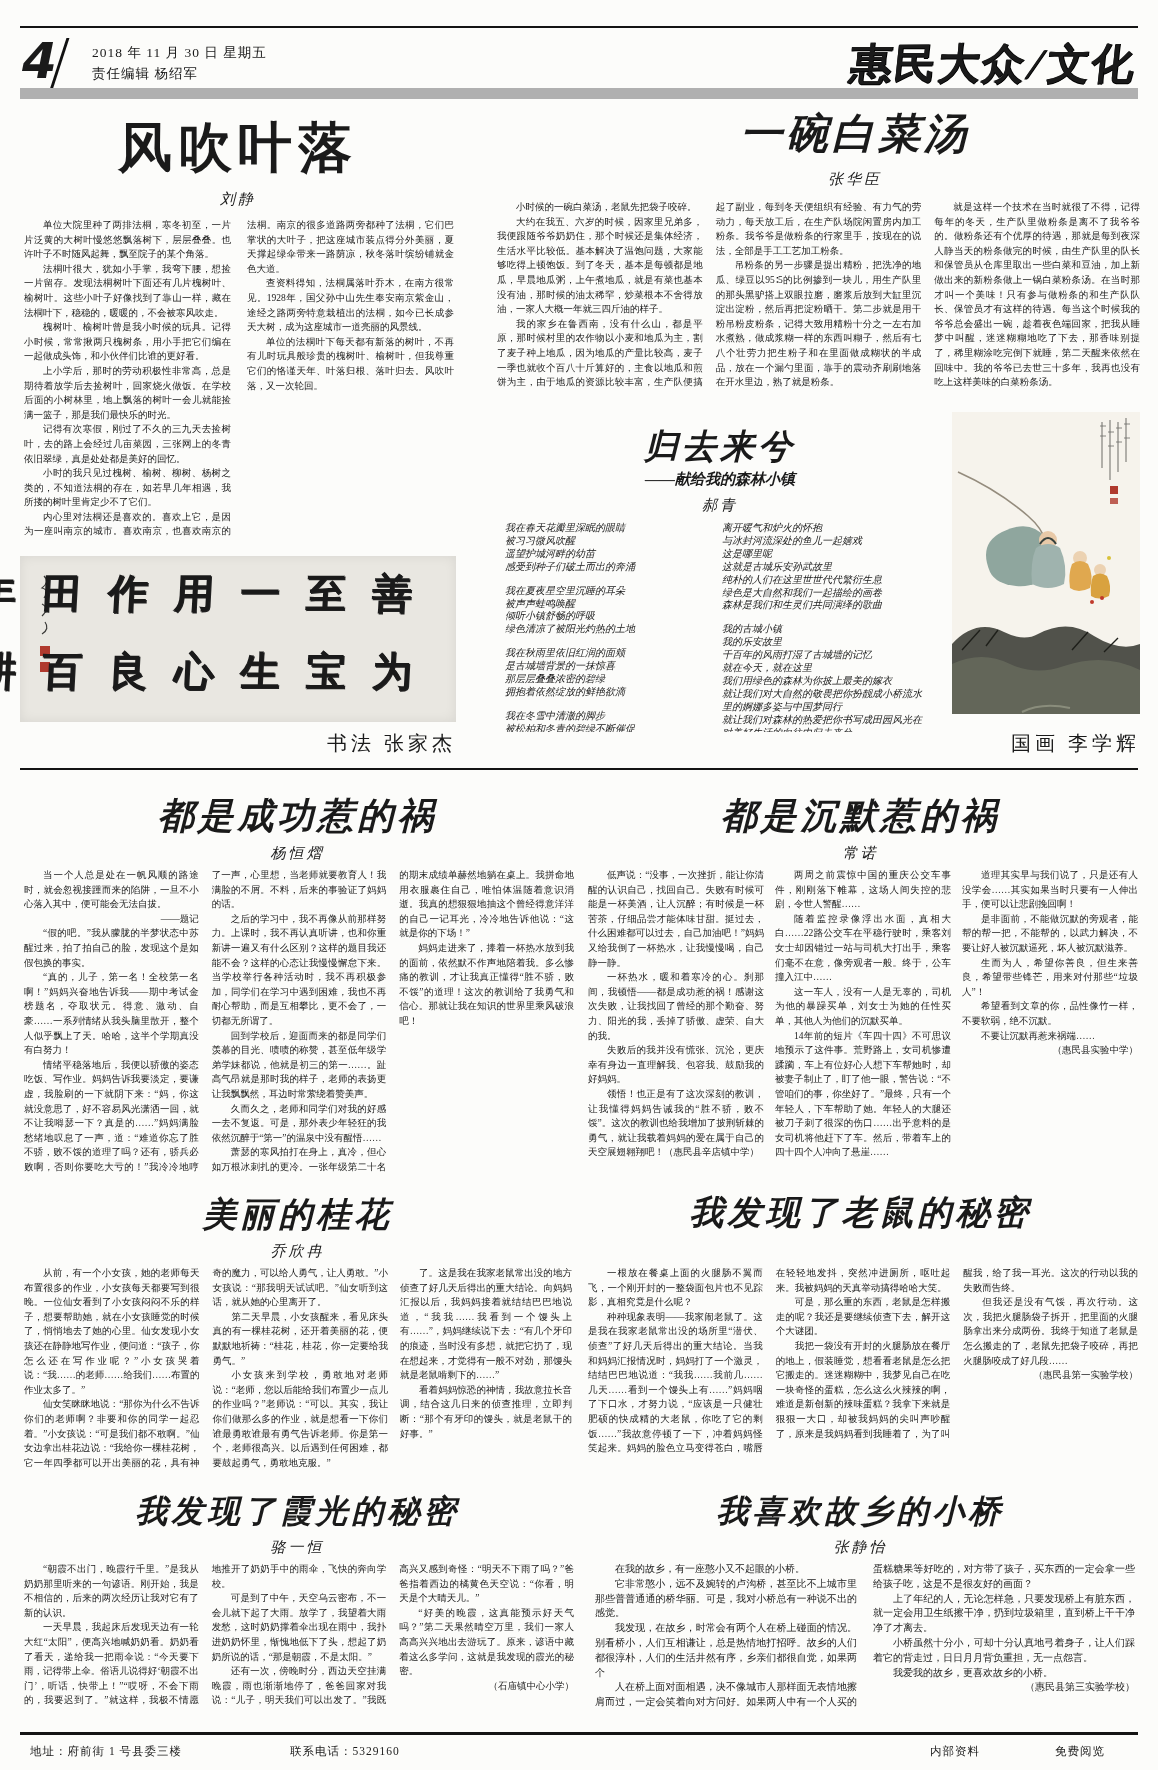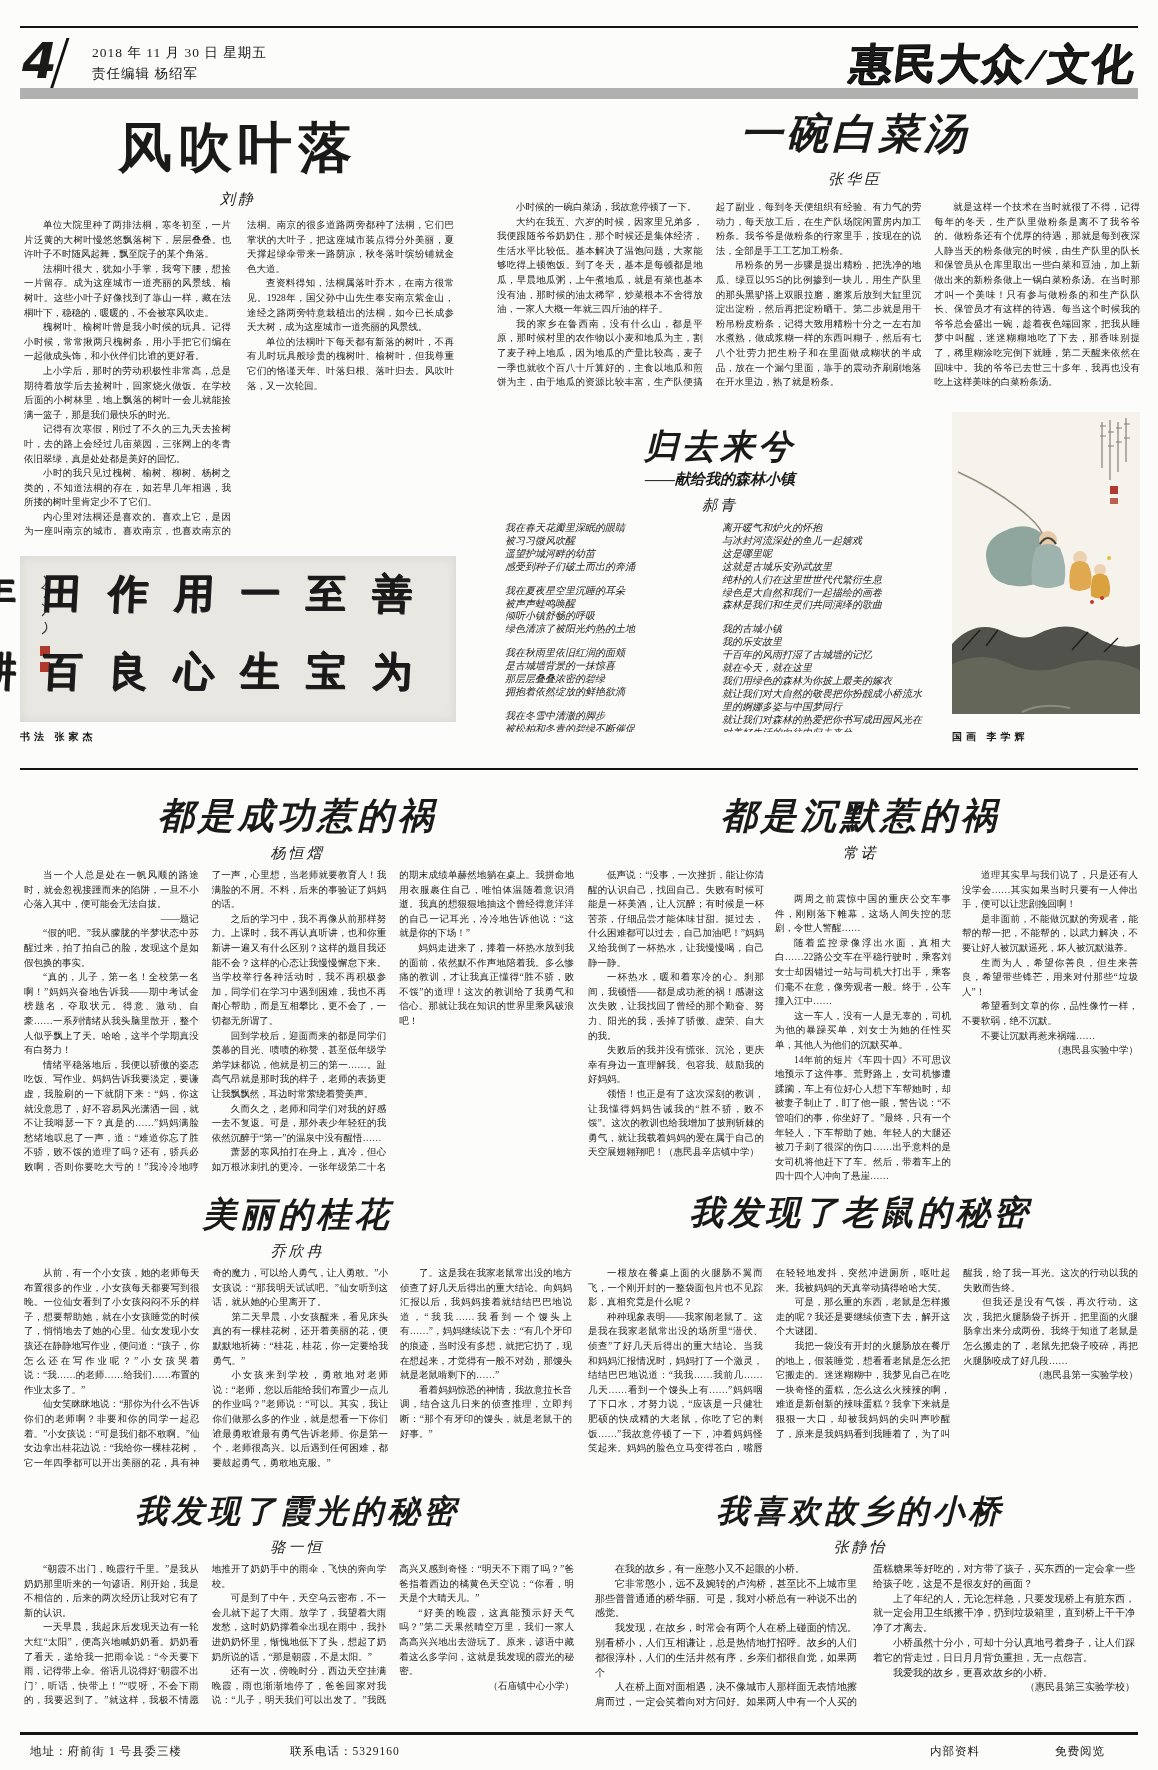--- a/index.html
+++ b/index.html
@@ -27,21 +27,21 @@
   .c3{column-count:3;column-gap:13px;}
   .singlecol{overflow:hidden;}
   
   .poem{font-style:italic;font-size:10px;line-height:12.9px;}
   .poem .stanza{white-space:pre-line;margin:0 0 11px 0;}
   
   .shufa{background:#e9e7e1;box-shadow:inset 0 0 12px rgba(0,0,0,.08);}
   .shufa-row{font-weight:900;font-size:40px;letter-spacing:26px;white-space:nowrap;
              font-family:"Liberation Serif",serif;transform:skewX(-3deg);line-height:1.6;
              text-shadow:1px 1px 0 #222;}
-  .caption{text-align:left;font-size:10px;letter-spacing:4px;font-weight:bold;}
+  .caption{text-align:right;font-size:20px;letter-spacing:4px;font-weight:normal;}
   
   .foot{font-size:11.5px;letter-spacing:1px;white-space:nowrap;}
 </style>
 </head>
 <body>
 
 <div id="page">
 
   <div class="abs rule" style="left:20px;top:26px;width:1118px;height:2px;"></div>
   <div class="abs pagenum" style="left:22px;top:36px;">4</div>
@@ -52,21 +52,21 @@
   </div>
   <div class="abs masthead" style="right:22px;top:36px;">
     <span>惠民大众</span><span class="sep">/</span><span>文化</span>
   </div>
   <div class="abs graybar" style="left:20px;top:88px;width:1118px;height:11px;"></div>
 
   <div class="abs t-hei" style="left:20px;top:112px;width:436px;font-size:54px;">风吹叶落</div>
   <div class="abs byline" style="left:20px;top:190px;width:436px;">刘静</div>
   <div class="abs cols c2" style="left:24px;top:218px;width:430px;height:330px;">
       <p>单位大院里种了两排法桐，寒冬初至，一片片泛黄的大树叶慢悠悠飘落树下，层层叠叠。也许叶子不时随风起舞，飘至院子的某个角落。</p>
-      <p>法桐叶很大，犹如小手掌，我弯下腰，想捡一片留存。成为这座城市一道亮丽的风景线、榆树叶。这些小叶子好像找到了靠山一样，藏在法桐叶下，稳稳的，暖暖的，不会被寒风吹走。</p>
+      <p>法桐叶很大，犹如小手掌，我弯下腰，想捡一片留存。发现法桐树叶下面还有几片槐树叶、榆树叶。这些小叶子好像找到了靠山一样，藏在法桐叶下，稳稳的，暖暖的，不会被寒风吹走。</p>
       <p>槐树叶、榆树叶曾是我小时候的玩具。记得小时候，常常揪两只槐树条，用小手把它们编在一起做成头饰，和小伙伴们比谁的更好看。</p>
       <p>上小学后，那时的劳动积极性非常高，总是期待着放学后去捡树叶，回家烧火做饭。在学校后面的小树林里，地上飘落的树叶一会儿就能捡满一篮子，那是我们最快乐的时光。</p>
       <p>记得有次寒假，刚过了不久的三九天去捡树叶，去的路上会经过几亩菜园，三张网上的冬青依旧翠绿，真是处处都是美好的回忆。</p>
       <p>小时的我只见过槐树、榆树、柳树、杨树之类的，不知道法桐的存在，如若早几年相遇，我所搂的树叶里肯定少不了它们。</p>
       <p>内心里对法桐还是喜欢的。喜欢上它，是因为一座叫南京的城市。喜欢南京，也喜欢南京的法桐。南京的很多道路两旁都种了法桐，它们巴掌状的大叶子，把这座城市装点得分外美丽，夏天撑起绿伞带来一路荫凉，秋冬落叶缤纷铺就金色大道。</p>
       <p>查资料得知，法桐属落叶乔木，在南方很常见。1928年，国父孙中山先生奉安南京紫金山，途经之路两旁特意栽植出的法桐，如今已长成参天大树，成为这座城市一道亮丽的风景线。</p>
       <p>单位的法桐叶下每天都有新落的树叶，不再有儿时玩具般珍贵的槐树叶、榆树叶，但我尊重它们的恪谨天年、叶落归根、落叶归去。风吹叶落，又一次轮回。</p>
     </div>
 
   <div class="abs shufa" style="left:20px;top:556px;width:436px;height:166px;">
@@ -78,21 +78,21 @@
       </svg>
     </div>
     <div class="abs shufa-row" style="right:18px;top:6px;">年田作用一至善</div>
     <div class="abs shufa-row" style="right:18px;top:84px;">耕百良心生宝为</div>
   </div>
   <div class="abs caption" style="left:20px;top:730px;width:436px;">书法  张家杰</div>
 
   <div class="abs t-song" style="left:560px;top:106px;width:590px;font-size:42px;">一碗白菜汤</div>
   <div class="abs byline" style="left:560px;top:170px;width:590px;">张华臣</div>
   <div class="abs cols c3" style="left:497px;top:200px;width:643px;height:196px;">
-      <p>小时候的一碗白菜汤，我故意停顿了一下。</p>
+      <p>小时候的一碗白菜汤，老鼠先把袋子咬碎。</p>
       <p>大约在我五、六岁的时候，因家里兄弟多，我便跟随爷爷奶奶住，那个时候还是集体经济，生活水平比较低。基本解决了温饱问题，大家能够吃得上顿饱饭。到了冬天，基本是每顿都是地瓜，早晨地瓜粥，上午煮地瓜，就是有菜也基本没有油，那时候的油太稀罕，炒菜根本不舍得放油，一家人大概一年就三四斤油的样子。</p>
       <p>我的家乡在鲁西南，没有什么山，都是平原，那时候村里的农作物以小麦和地瓜为主，割了麦子种上地瓜，因为地瓜的产量比较高，麦子一季也就收个百八十斤算好的，主食以地瓜和煎饼为主，由于地瓜的资源比较丰富，生产队便搞起了副业，每到冬天便组织有经验、有力气的劳动力，每天放工后，在生产队场院闲置房内加工粉条。我爷爷是做粉条的行家里手，按现在的说法，全部是手工工艺加工粉条。</p>
       <p>吊粉条的另一步骤是提出精粉，把洗净的地瓜、绿豆以95∶5的比例掺到一块儿，用生产队里的那头黑驴搭上双眼拉磨，磨浆后放到大缸里沉淀出淀粉，然后再把淀粉晒干。第二步就是用干粉吊粉皮粉条，记得大致用精粉十分之一左右加水煮熟，做成浆糊一样的东西叫糊子，然后有七八个壮劳力把生粉子和在里面做成糊状的半成品，放在一个漏勺里面，靠手的震动齐刷刷地落在开水里边，熟了就是粉条。</p>
       <p>就是这样一个技术在当时就很了不得，记得每年的冬天，生产队里做粉条是离不了我爷爷的。做粉条还有个优厚的待遇，那就是每到夜深人静当天的粉条做完的时候，由生产队里的队长和保管员从仓库里取出一些白菜和豆油，加上新做出来的新粉条做上一锅白菜粉条汤。在当时那才叫一个美味！只有参与做粉条的和生产队队长、保管员才有这样的待遇。每当这个时候我的爷爷总会盛出一碗，趁着夜色端回家，把我从睡梦中叫醒，迷迷糊糊地吃了下去，那香味别提了，稀里糊涂吃完倒下就睡，第二天醒来依然在回味中。我的爷爷已去世三十多年，我再也没有吃上这样美味的白菜粉条汤。</p>
     </div>
 
   <div class="abs t-song" style="left:560px;top:424px;width:320px;font-size:34px;">归去来兮</div>
   <div class="abs" style="left:560px;top:470px;width:320px;text-align:center;font-style:italic;font-size:15px;font-weight:bold;">——献给我的森林小镇</div>
   <div class="abs byline" style="left:560px;top:496px;width:320px;">郝青</div>
   <div class="abs poem" style="left:505px;top:522px;width:205px;height:210px;overflow:hidden;">
@@ -183,21 +183,21 @@
     </div>
 
   <div class="abs t-song" style="left:583px;top:792px;width:555px;font-size:36px;">都是沉默惹的祸</div>
   <div class="abs byline" style="left:583px;top:844px;width:555px;">常诺</div>
   <div class="abs cols singlecol" style="left:588px;top:868px;width:176px;height:314px;">
       <p>低声说：“没事，一次挫折，能让你清醒的认识自己，找回自己。失败有时候可能是一杯美酒，让人沉醉；有时候是一杯苦茶，仔细品尝才能体味甘甜。挺过去，什么困难都可以过去，自己加油吧！”妈妈又给我倒了一杯热水，让我慢慢喝，自己静一静。</p>
       <p>一杯热水，暖和着寒冷的心。刹那间，我顿悟——都是成功惹的祸！感谢这次失败，让我找回了曾经的那个勤奋、努力、阳光的我，丢掉了骄傲、虚荣、自大的我。</p>
       <p>失败后的我并没有慌张、沉沦，更庆幸有身边一直理解我、包容我、鼓励我的好妈妈。</p>
       <p>领悟！也正是有了这次深刻的教训，让我懂得妈妈告诫我的“胜不骄，败不馁”。这次的教训也给我增加了披荆斩棘的勇气，就让我载着妈妈的爱在属于自己的天空展翅翱翔吧！（惠民县辛店镇中学）</p>
     </div>
-  <div class="abs cols singlecol" style="left:775px;top:868px;width:176px;height:314px;margin-top:24px;">
+  <div class="abs cols singlecol" style="left:775px;top:868px;width:176px;height:314px;">
       <p>两周之前震惊中国的重庆公交车事件，刚刚落下帷幕，这场人间失控的悲剧，令世人警醒……</p>
       <p>随着监控录像浮出水面，真相大白……22路公交车在平稳行驶时，乘客刘女士却因错过一站与司机大打出手，乘客们毫不在意，像旁观者一般。终于，公车撞入江中……</p>
       <p>这一车人，没有一人是无辜的，司机为他的暴躁买单，刘女士为她的任性买单，其他人为他们的沉默买单。</p>
       <p>14年前的短片《车四十四》不可思议地预示了这件事。荒野路上，女司机惨遭蹂躏，车上有位好心人想下车帮她时，却被妻子制止了，盯了他一眼，警告说：“不管咱们的事，你坐好了。”最终，只有一个年轻人，下车帮助了她。年轻人的大腿还被刀子刺了很深的伤口……出乎意料的是女司机将他赶下了车。然后，带着车上的四十四个人冲向了悬崖……</p>
     </div>
   <div class="abs cols singlecol" style="left:962px;top:868px;width:176px;height:314px;">
       <p>道理其实早与我们说了，只是还有人没学会……其实如果当时只要有一人伸出手，便可以让悲剧挽回啊！</p>
       <p>是非面前，不能做沉默的旁观者，能帮的帮一把，不能帮的，以武力解决，不要让好人被沉默逼死，坏人被沉默滋养。</p>
       <p>生而为人，希望你善良，但生来善良，希望带些锋芒，用来对付那些“垃圾人”！</p>
       <p>希望看到文章的你，品性像竹一样，不要软弱，绝不沉默。</p>

